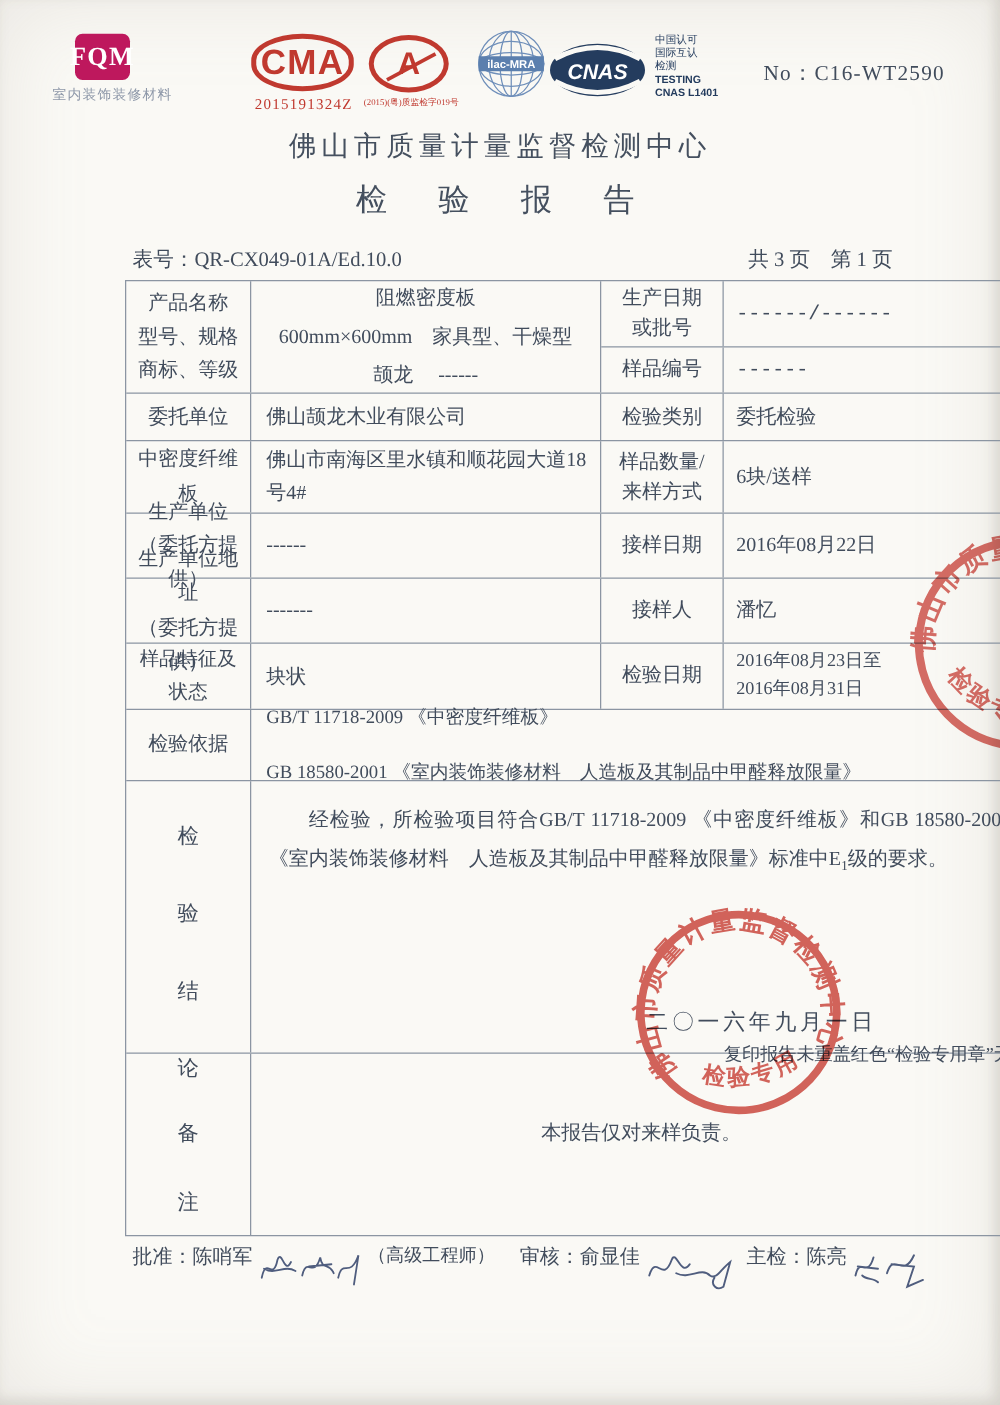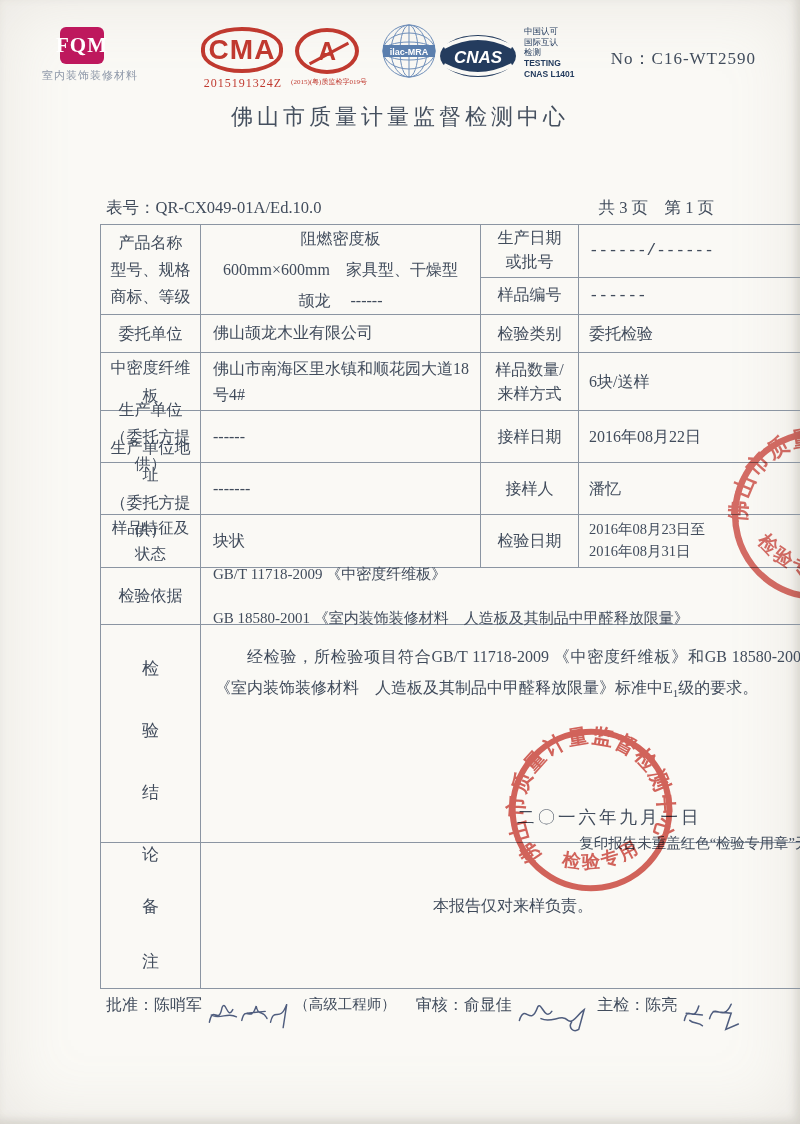--- a/index.html
+++ b/index.html
@@ -126,20 +126,21 @@
     <div>中国认可</div>
     <div>国际互认</div>
     <div>检测</div>
     <div class="b">TESTING</div>
     <div class="b">CNAS L1401</div>
   </div>
 
   <div class="abs report-no">No：C16-WT2590</div>
 
   <div class="abs org-title">佛山市质量计量监督检测中心</div>
+  <div class="abs report-title">检　验　报　告</div>
 
   <div class="abs meta-row">
     <span>表号：QR-CX049-01A/Ed.10.0</span>
     <span>共 3 页　第 1 页</span>
   </div>
 
   <div class="abs tbl">
 
     <div class="tr r1">
       <div class="td lab">

